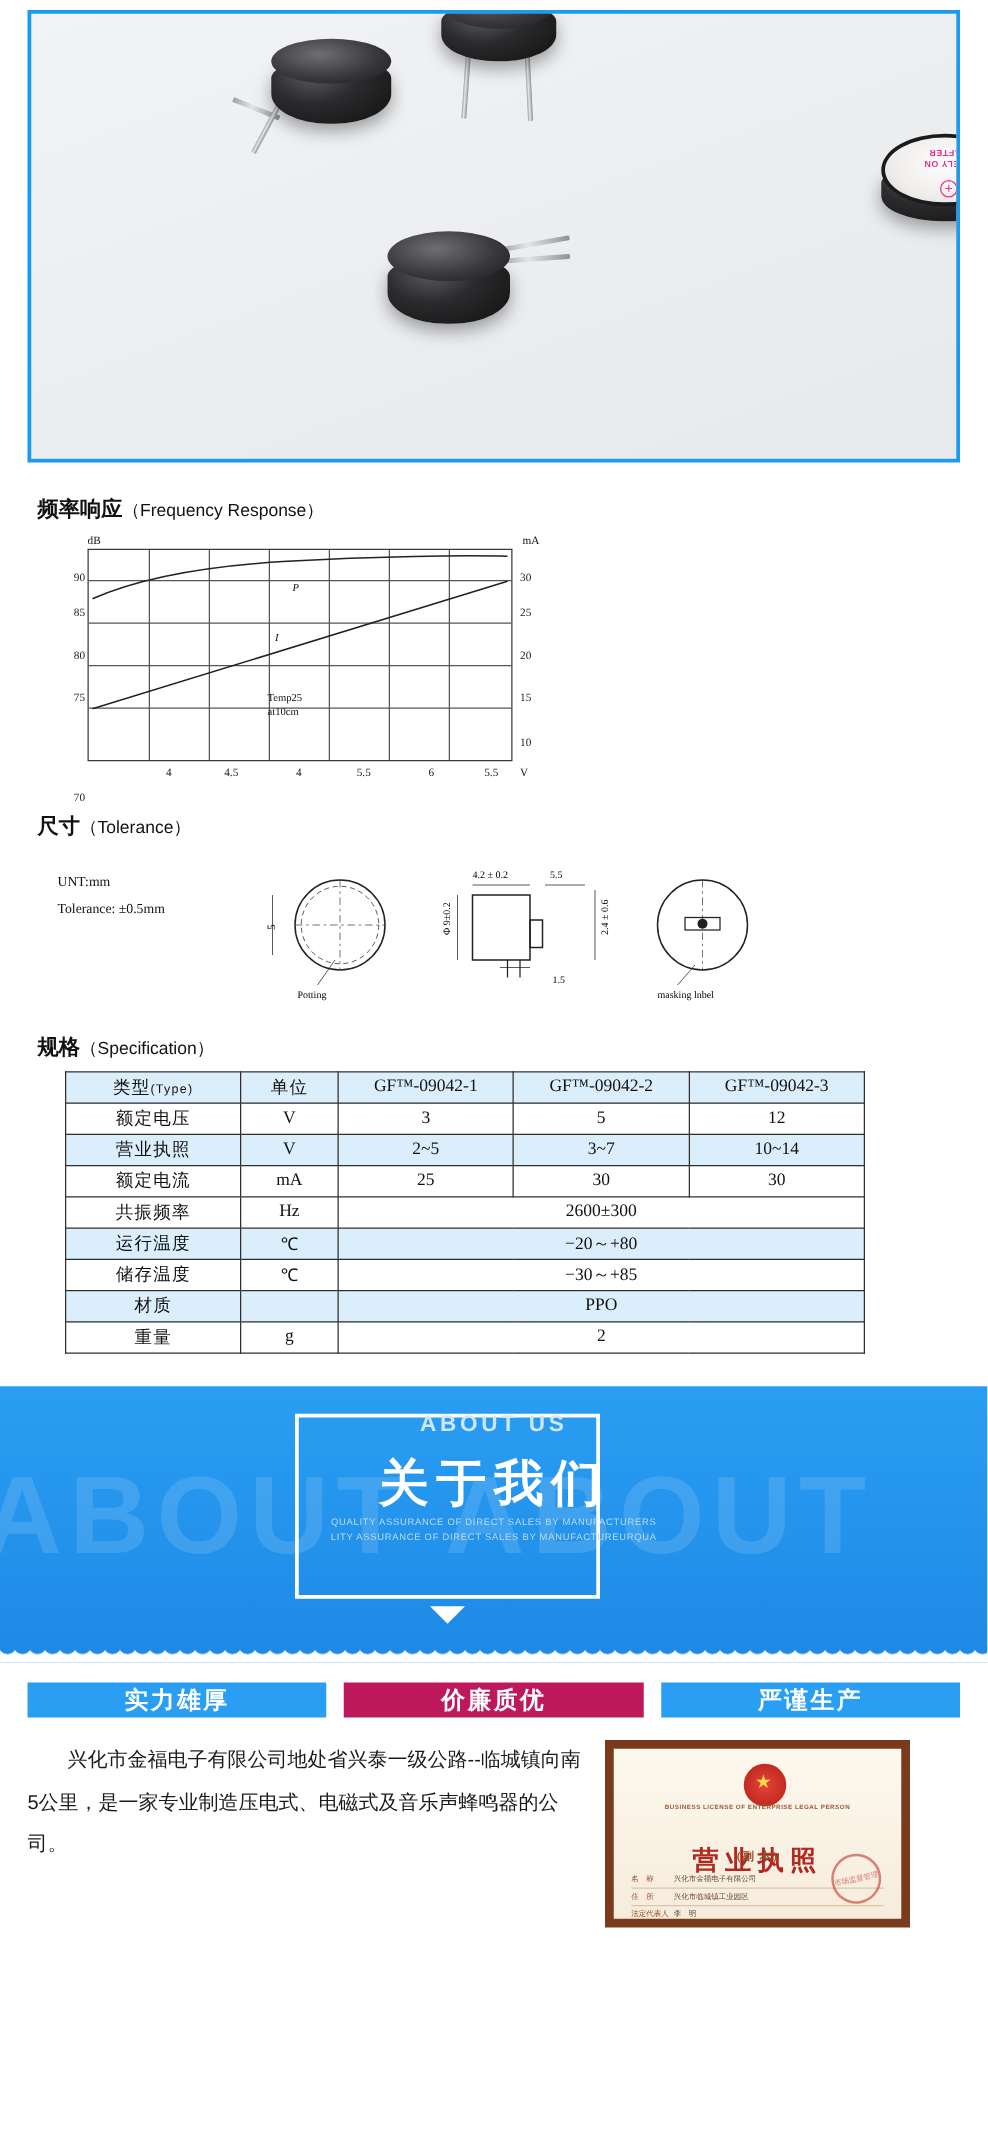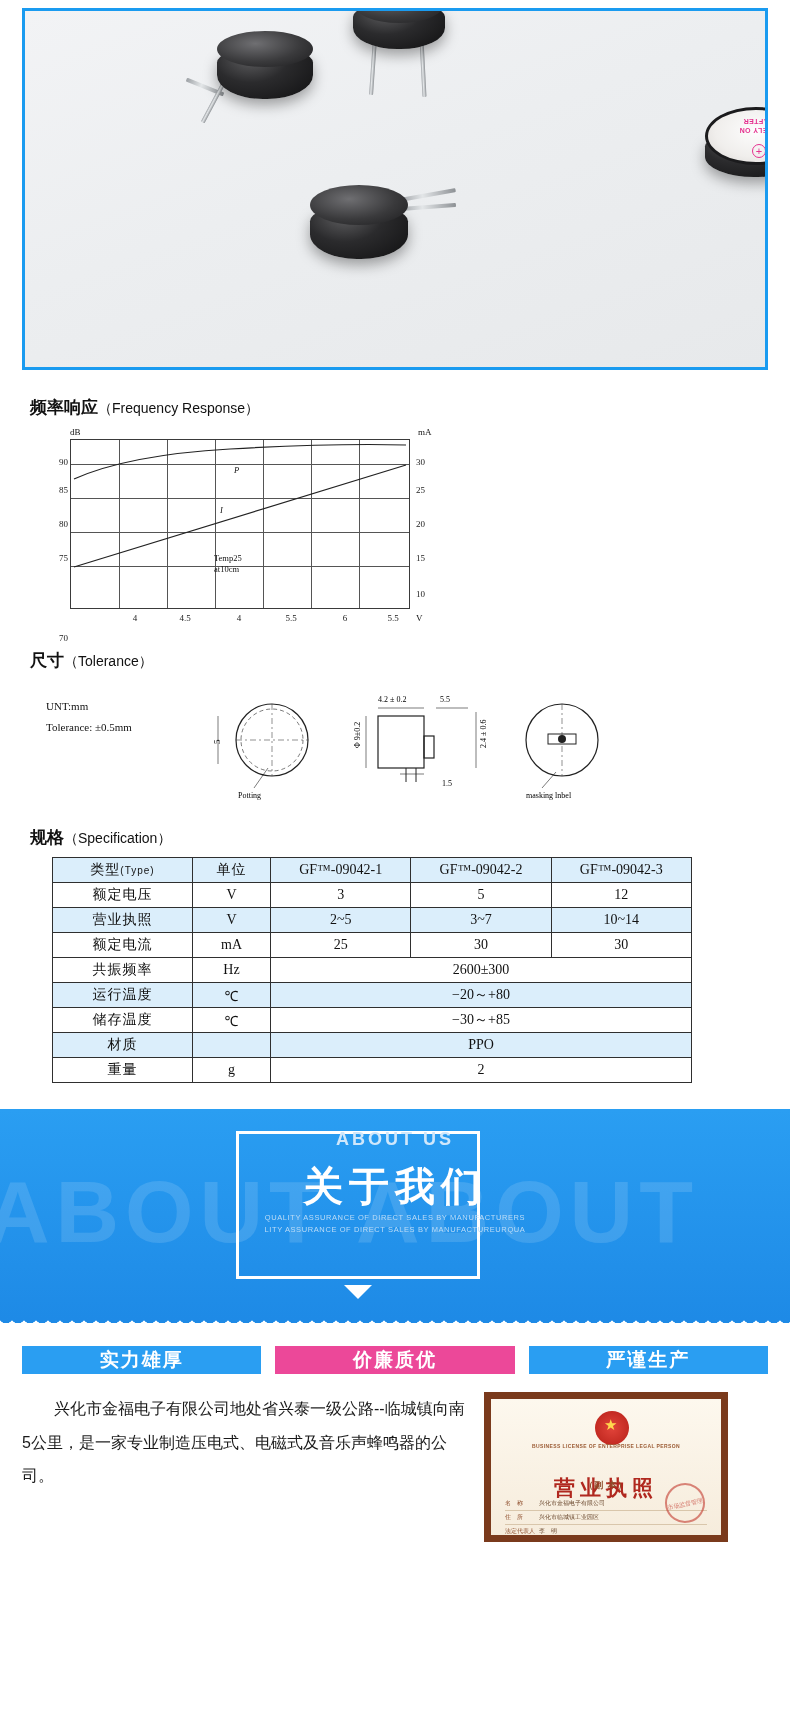--- a/index.html
+++ b/index.html
@@ -177,21 +177,21 @@
   }
 
   
   .bottom { position: relative; padding: 16px 0 0 0; height: 270px; }
   .badges { display:flex; gap: 14px; padding: 0 22px; }
   .badge {
     height: 28px; flex: 1; color:#fff; font-size: 19px; font-weight: bold;
     display:flex; align-items:center; justify-content:center; letter-spacing: 2px;
   }
   .badge.b1 { background: #2a9ef2; }
-  .badge.b2 { background: #ec4899; }
+  .badge.b2 { background: #be185d; }
   .badge.b3 { background: #2a9ef2; }
   .bottom-body { display:flex; padding: 18px 22px 0 22px; gap: 16px; }
   .bottom-text {
     width: 446px; font-size: 16px; line-height: 2.1; color: #1a1a1a;
     text-indent: 2em;
   }
   .cert {
     width: 244px; height: 150px; border: 7px solid #7a3a1c;
     background: linear-gradient(180deg,#fdf8ee 0%, #f6ecdc 100%);
     position: relative; overflow:hidden;

